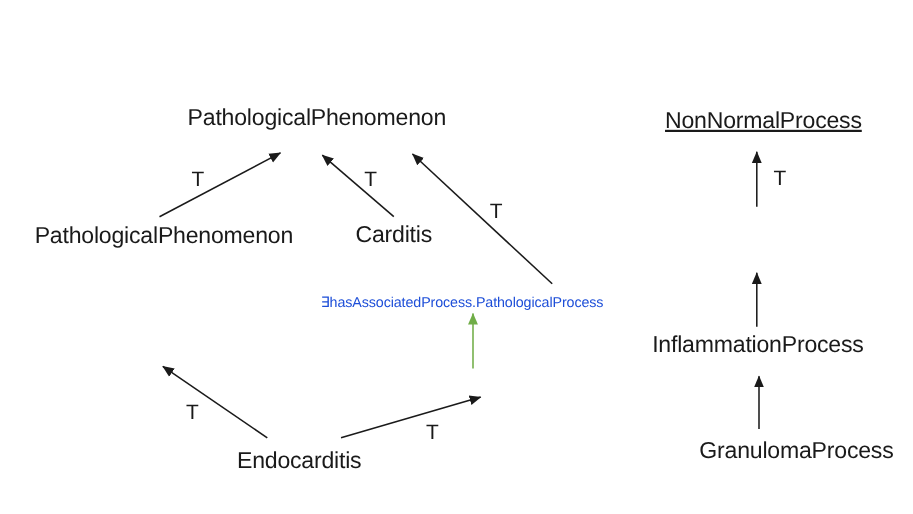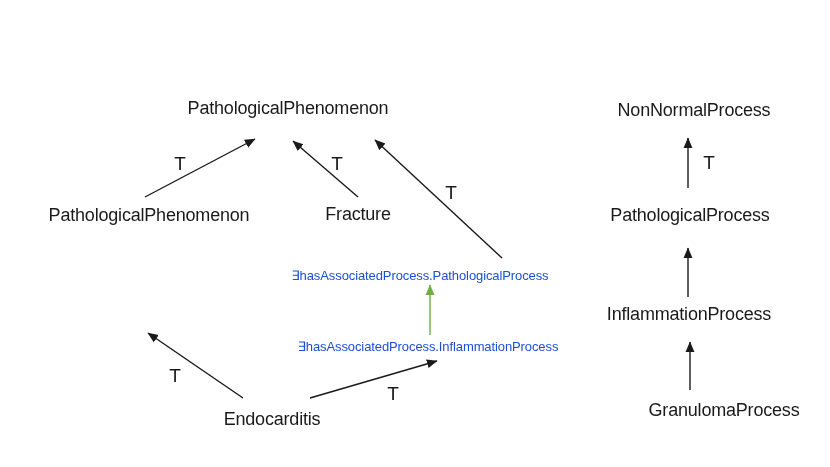--- a/index.html
+++ b/index.html
@@ -19,21 +19,21 @@
   .edges {
     position: absolute;
     left: 0;
     top: 0;
     width: 830px;
     height: 467px;
   }
   .node {
     position: absolute;
     transform: translate(-50%, -50%);
-    font-size: 18px;
+    font-size: 21px;
     letter-spacing: -0.2px;
     white-space: nowrap;
     color: #1a1a1a;
   }
   .restriction {
     position: absolute;
     transform: translate(-50%, -50%);
     font-size: 13px;
     letter-spacing: -0.1px;
     white-space: nowrap;
@@ -80,38 +80,36 @@
 
     <line class="edge" x1="243" y1="398" x2="148" y2="333" marker-end="url(#ah-black)" stroke="#1a1a1a"></line>
 
     <line class="edge" x1="310" y1="398" x2="437" y2="361" marker-end="url(#ah-black)" stroke="#1a1a1a"></line>
 
     <line class="edge" x1="430" y1="335" x2="430" y2="285" marker-end="url(#ah-green)" stroke="#70AD47"></line>
   </svg>
 
   <div class="node" style="left:288px; top:108px;">PathologicalPhenomenon</div>
 
-  <div class="node" style="left:694px; top:110px;">NonNormalProcess</div>
+  <div class="node" style="left:694px; top:110px;text-decoration:underline;">NonNormalProcess</div>
 
   <div class="node" style="left:149px; top:215px;">PathologicalPhenomenon</div>
 
-  <div class="node" style="left:358px; top:214px;">Fracture</div>
+  <div class="node" style="left:358px; top:214px;">Carditis</div>
 
-  <div class="node" style="left:690px; top:215px;">PathologicalProcess</div>
 
 
   <div class="node" style="left:272px; top:419px;">Endocarditis</div>
 
   <div class="node" style="left:689px; top:314px;">InflammationProcess</div>
 
   <div class="node" style="left:692px; top:410px;margin-left:32px;">GranulomaProcess</div>
 
   <div class="restriction" style="left:420px; top:275px;">∃hasAssociatedProcess.PathologicalProcess</div>
 
-  <div class="restriction" style="left:428px; top:346px;">∃hasAssociatedProcess.InflammationProcess</div>
 
   <div class="tlabel" style="left:180px; top:164px;">T</div>
 
   <div class="tlabel" style="left:337px; top:164px;">T</div>
 
   <div class="tlabel" style="left:451px; top:193px;">T</div>
 
   <div class="tlabel" style="left:709px; top:163px;">T</div>
 
   <div class="tlabel" style="left:175px; top:376px;">T</div>

